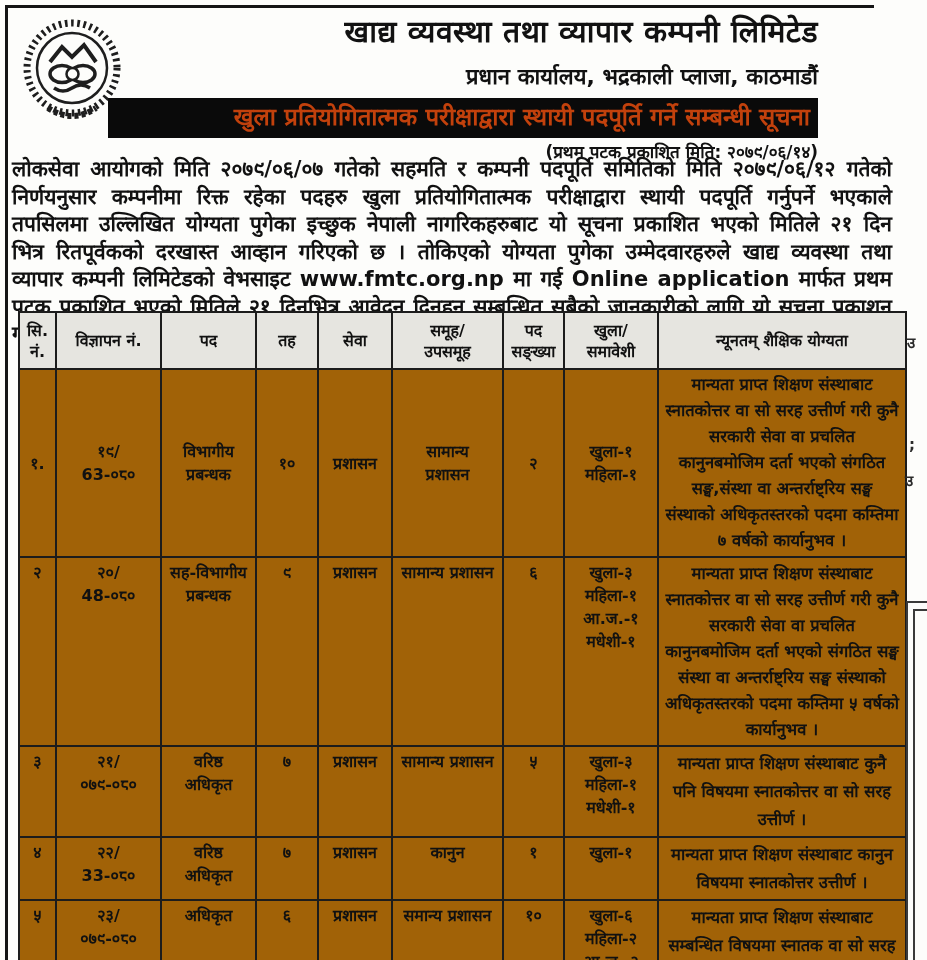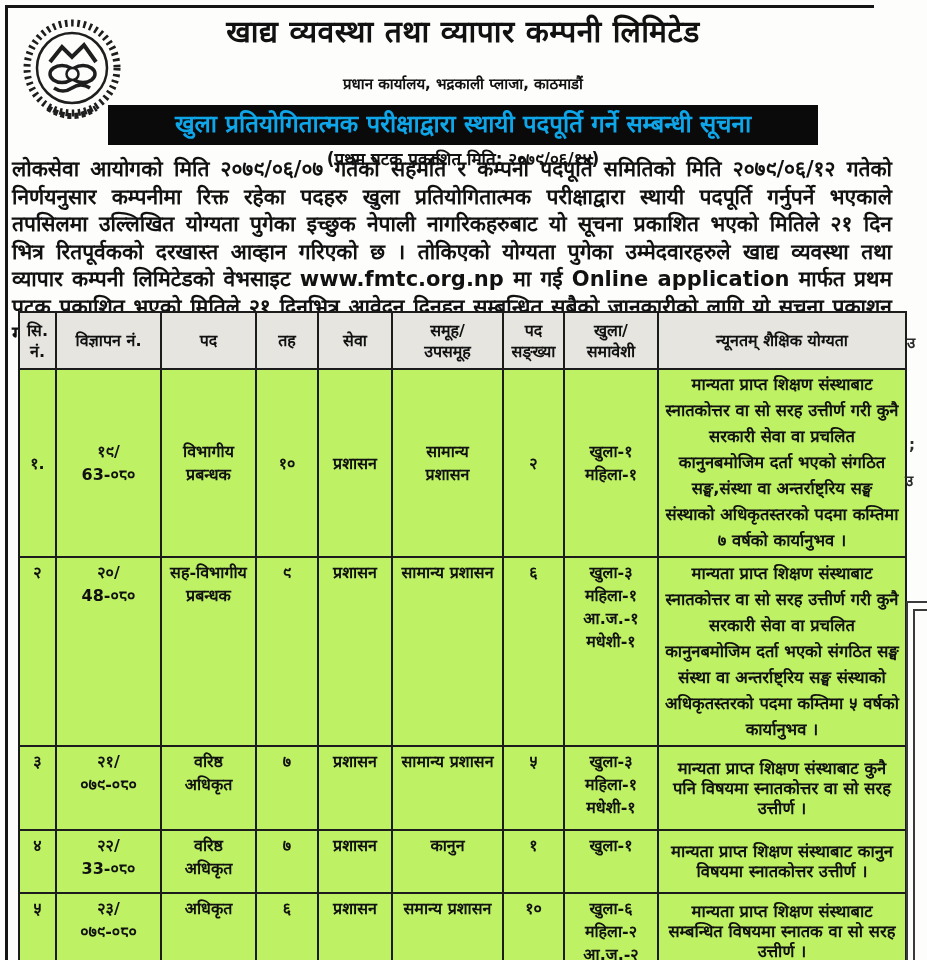--- a/index.html
+++ b/index.html
@@ -7,51 +7,51 @@
     position:relative; width:927px; height:960px; overflow:hidden;
     background:#fdfdfb; color:#111;
     font-family:"DejaVu Sans","Liberation Sans",sans-serif;
   }
   
   .frame-top { position:absolute; left:6px; top:5px; width:868px; height:3px; background:#151515; }
   .frame-left { position:absolute; left:5px; top:5px; width:3px; height:955px; background:#151515; }
 
   .logo-wrap { position:absolute; left:20px; top:16px; width:104px; height:112px; }
 
-  .head-block { position:absolute; left:108px; top:12px; width:710px; text-align:center; }
+  .head-block { position:absolute; left:108px; top:12px; width:710px; text-align:right; }
   .company-name { font-size:30px; font-weight:bold; letter-spacing:0.5px; line-height:40px; }
-  .office-address { font-size:15px; font-weight:bold; margin-top:19px; line-height:26px; }
+  .office-address { font-size:22px; font-weight:bold; margin-top:12px; line-height:26px; }
   .notice-banner {
-    margin:8px 0 0 0; background:#0a0a0a; color:#0ea5e9;
+    margin:8px 0 0 0; background:#0a0a0a; color:#c2410c;
     font-size:24px; font-weight:bold; line-height:30px; padding:4px 8px 6px;
   }
   .publish-date { font-size:17px; font-weight:bold; margin-top:3px; line-height:22px; }
 
   .notice-body {
     position:absolute; left:12px; top:156px; width:880px;
     font-size:21px; line-height:27.5px; font-weight:700;
     text-align:justify; word-spacing:1px;
   }
 
   table.vacancy {
     position:absolute; left:18px; top:311px; width:887px;
     border-collapse:collapse; table-layout:fixed;
     font-family:inherit;
   }
   .vacancy th, .vacancy td {
     border:2px solid #1c1c1c; text-align:center; font-weight:bold;
     padding:2px 3px; white-space:pre-line; overflow:hidden;
   }
   .vacancy th { background:#e6e5e0; font-size:16px; line-height:21px; vertical-align:middle; }
-  .vacancy td { font-size:16px; line-height:23px; background:#bef264; }
+  .vacancy td { font-size:16px; line-height:23px; background:#a16207; }
   tr.r-mid td { vertical-align:middle; }
   tr.r-top td { vertical-align:top; padding-top:3px; }
   tr.r-top td.qual, tr.r-mid td.qual { vertical-align:middle; }
   td.qual { line-height:26px; font-size:16.5px; padding:2px 6px; }
-  tr.short td.qual { line-height:20px;margin-left:42px; }
+  tr.short td.qual { line-height:28px;margin-left:42px; }
 
   
   .margin-glyph { position:absolute; font-size:15px; font-weight:bold; color:#2a2a2a; }
   .artifact-box-outer {
     position:absolute; left:906px; top:601px; width:40px; height:370px;
     border-top:2px solid #3a3a3a; border-left:2px solid #3a3a3a;
   }
   .artifact-box-inner {
     position:absolute; left:913px; top:609px; width:40px; height:362px;
     border-top:2px solid #3a3a3a; border-left:2px solid #3a3a3a;

